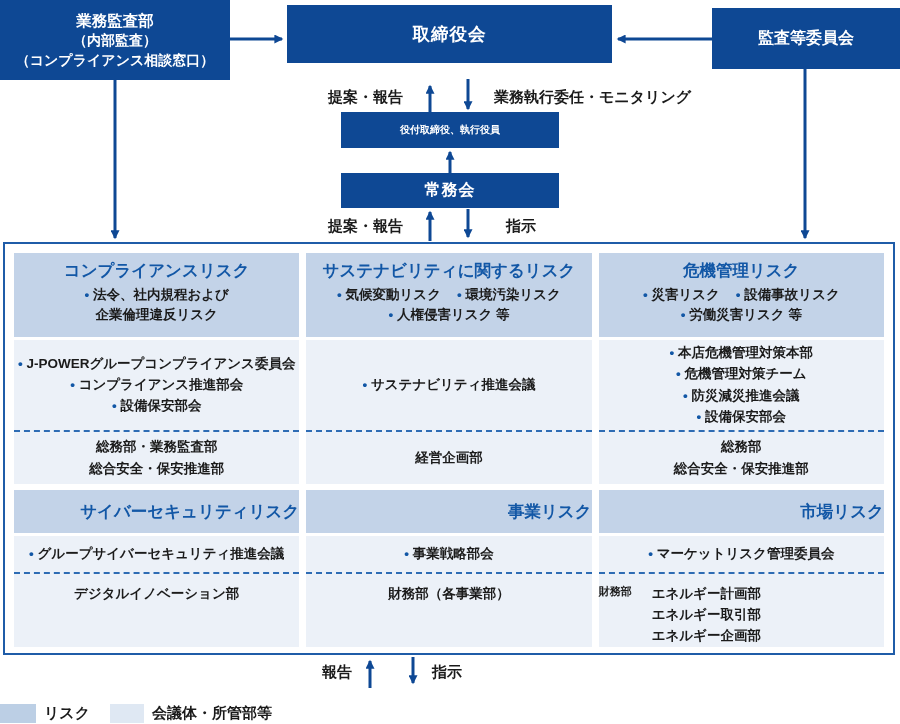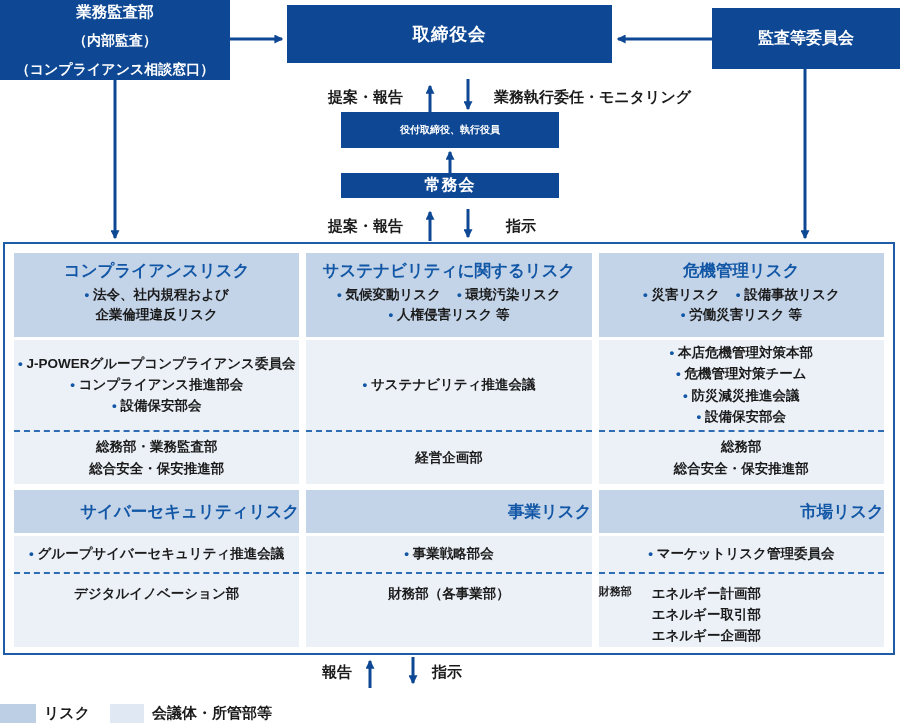--- a/index.html
+++ b/index.html
@@ -1,26 +1,26 @@
 <!DOCTYPE html>
 <html><head>
 <meta charset="utf-8">
 <style>
   html,body{margin:0;padding:0;background:#ffffff;}
   body{font-family:"Liberation Sans","DejaVu Sans",sans-serif;}
   #canvas{position:relative;width:900px;height:724px;background:#ffffff;overflow:hidden;}
 
   
   .navy{position:absolute;background:#0e4894;color:#ffffff;display:flex;align-items:center;justify-content:center;font-weight:bold;box-sizing:border-box;text-align:center;}
-  #audit-dept{left:0;top:0;width:230px;height:80px;flex-direction:column;font-size:14px;line-height:1.4;gap:9px;}
+  #audit-dept{left:0;top:0;width:230px;height:80px;flex-direction:column;font-size:14px;line-height:1.4;}
   #audit-dept .l1{font-size:15.5px;}
   #board{left:287px;top:5px;width:325px;height:58px;font-size:17.5px;letter-spacing:1px;text-align:right;}
   #audit-committee{left:712px;top:8px;width:188px;height:61px;font-size:16px;text-align:right;}
   #executives{left:341px;top:112px;width:218px;height:36px;font-size:10px;}
-  #jomukai{left:341px;top:173px;width:218px;height:25px;font-size:16px;letter-spacing:1px;}
+  #jomukai{left:341px;top:173px;width:218px;height:35px;font-size:16px;letter-spacing:1px;}
   #depts-box{left:312px;top:688px;width:159px;height:36px;font-size:16px;}
 
   
   .flow-label{position:absolute;font-size:15px;font-weight:600;color:#1a1a1a;white-space:nowrap;}
   #lbl-teian-top{left:328px;top:88px;}
   #lbl-itaku{left:494px;top:88px;}
   #lbl-teian-mid{left:328px;top:217px;}
   #lbl-shiji-mid{left:506px;top:217px;}
   #lbl-hokoku{left:322px;top:663px;}
   #lbl-shiji-bottom{left:432px;top:663px;}

